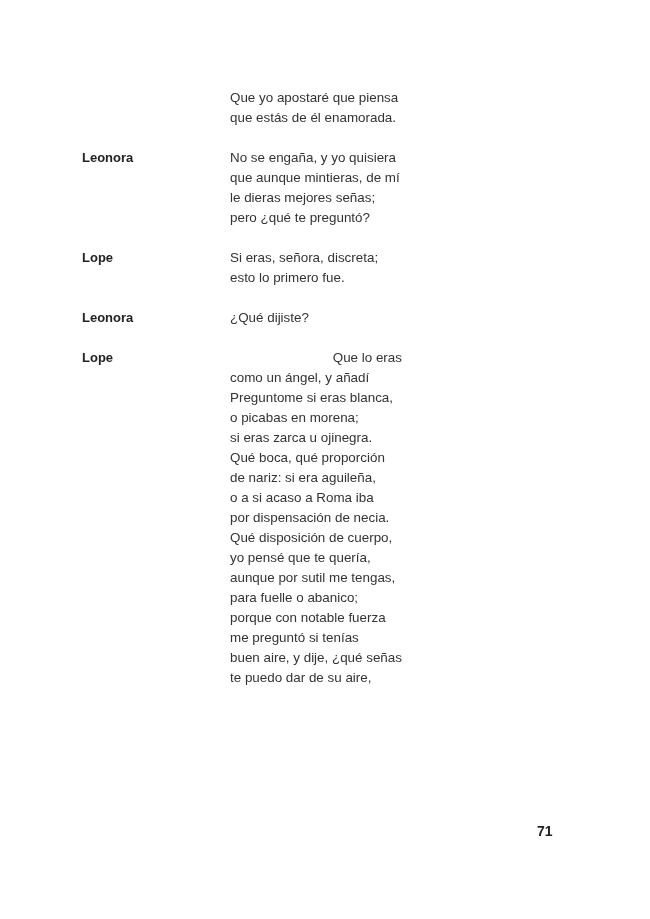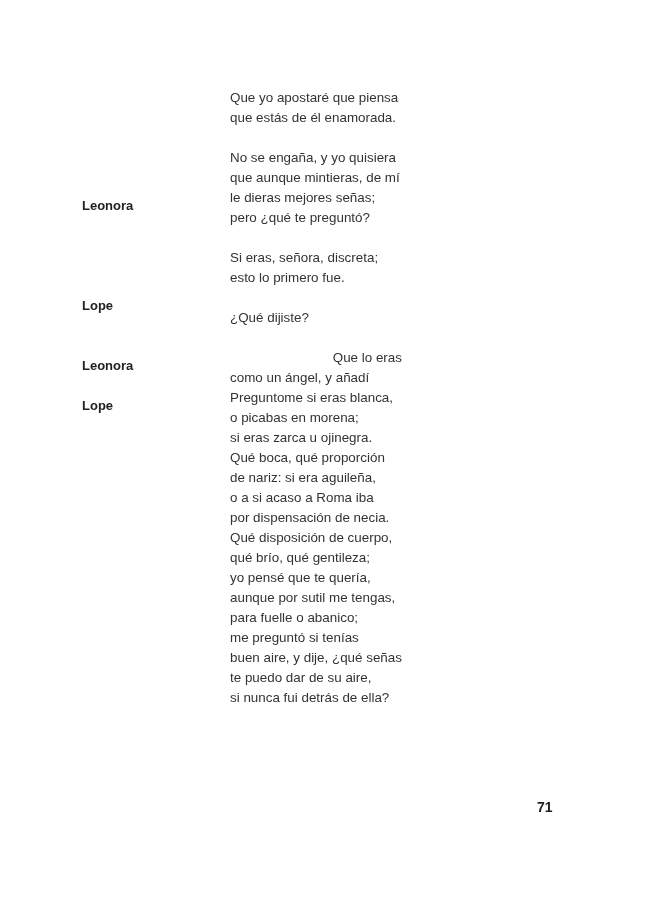--- a/index.html
+++ b/index.html
@@ -28,37 +28,36 @@
       width: 650px;
     }
     .speaker {
       position: absolute;
       left: 82px;
       top: 0;
       font-weight: bold;
       font-size: 13px;
       line-height: 20px;
       color: #222;
-      margin-top: 48px;
     }
     .verses {
       position: absolute;
       left: 230px;
       top: 0;
       font-size: 13.4px;
       line-height: 20px;
       color: #333;
       white-space: nowrap;
     }
     .verse { display: block; height: 20px; }
     .indent { padding-left: 75px; text-align: right; }
     .page-number {
       position: absolute;
       left: 537px;
-      top: 799px;
+      top: 823px;
       font-weight: bold;
       font-size: 14px;
       color: #222;
     }
   </style>
 </head>
 <body>
 
 <div class="page">
 
@@ -100,25 +99,24 @@
       <span class="verse indent">Que lo eras</span>
       <span class="verse">como un ángel, y añadí</span>
       <span class="verse">Preguntome si eras blanca,</span>
       <span class="verse">o picabas en morena;</span>
       <span class="verse">si eras zarca u ojinegra.</span>
       <span class="verse">Qué boca, qué proporción</span>
       <span class="verse">de nariz: si era aguileña,</span>
       <span class="verse">o a si acaso a Roma iba</span>
       <span class="verse">por dispensación de necia.</span>
       <span class="verse">Qué disposición de cuerpo,</span>
-      <span class="verse">qué brío, qué gentileza;</span>
       <span class="verse">yo pensé que te quería,</span>
       <span class="verse">aunque por sutil me tengas,</span>
       <span class="verse">para fuelle o abanico;</span>
+      <span class="verse">porque con notable fuerza</span>
       <span class="verse">me preguntó si tenías</span>
       <span class="verse">buen aire, y dije, ¿qué señas</span>
       <span class="verse">te puedo dar de su aire,</span>
-      <span class="verse">si nunca fui detrás de ella?</span>
     </div>
   </div>
 
   <div class="page-number">71</div>
 </div>
 
 </body></html>

